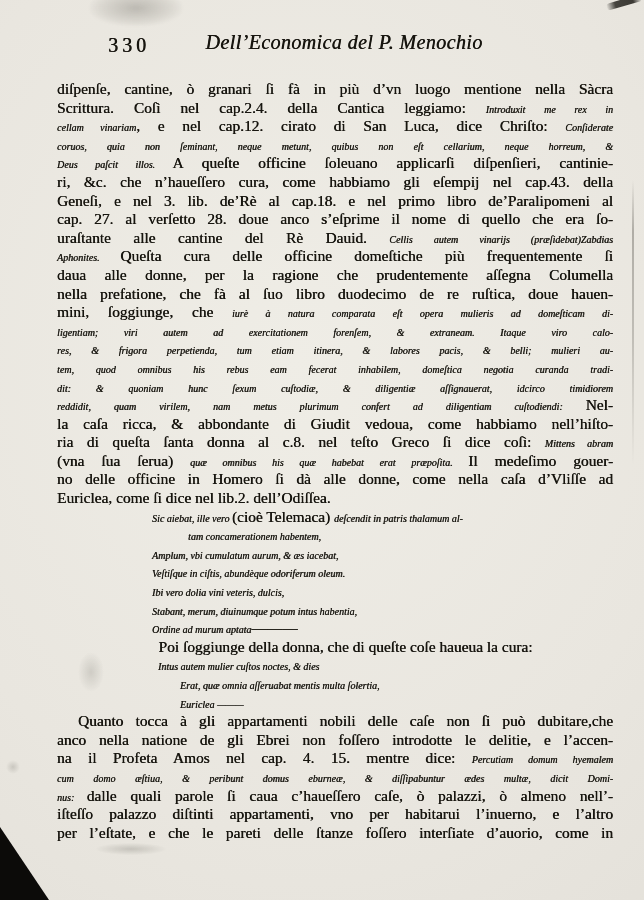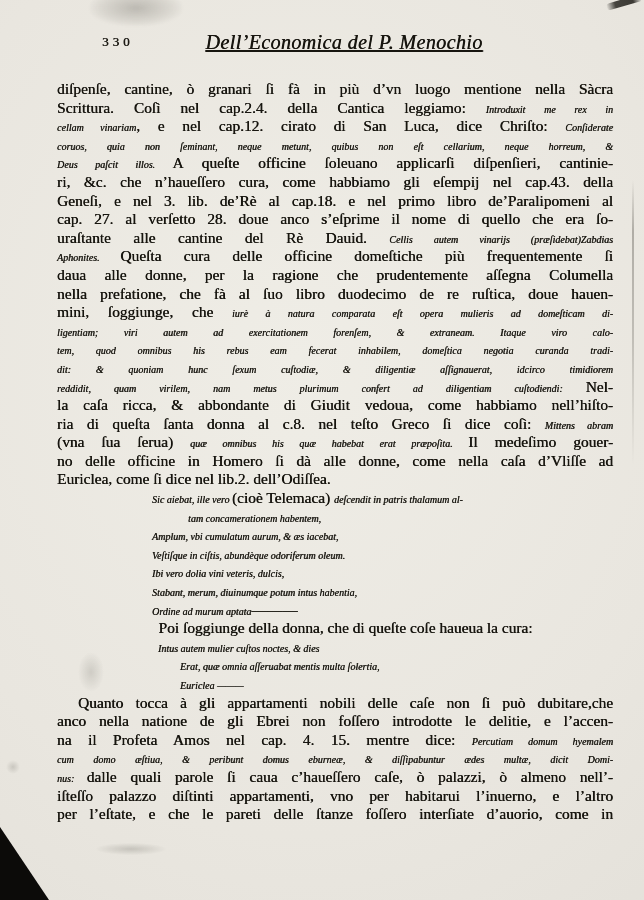--- a/index.html
+++ b/index.html
@@ -8,30 +8,29 @@
     width:644px;height:900px;
     overflow:hidden;
     font-family:"Liberation Serif","DejaVu Serif",serif;
     color:#17150f;
     background:
       radial-gradient(ellipse 130% 110% at 46% 40%, #efede6 0%, #e9e6df 48%, #e2dfd8 82%, #d8d5cd 100%);
   }
   .scan *{box-sizing:border-box;}
   
   .pagenum{
-    position:absolute;left:102px;top:34px;
-    font-size:13px;letter-spacing:4px;
+    position:absolute;left:108px;top:34px;
+    font-size:20px;letter-spacing:4px;
     text-shadow:.4px 0 0 currentColor;
   }
   .runtitle{
     position:absolute;left:196px;top:31px;width:296px;
     text-align:center;font-style:italic;font-size:20px;letter-spacing:.4px;
     text-shadow:.4px 0 0 currentColor;
     white-space:nowrap;
-    text-decoration:underline;
   }
   
   .textcol{
     position:absolute;left:57px;top:80px;width:556px;
   }
   .line{
     display:block;height:18.6px;line-height:18.6px;
     white-space:normal;overflow:visible;
     font-size:15.4px;
     text-shadow:.35px 0 0 currentColor;
@@ -94,20 +93,21 @@
       <div class="line just"><span class="it">Deus paſcit illos. </span><span class="ro">A queſte officine ſoleuano applicarſi diſpenſieri, cantinie-</span></div>
       <div class="line just"><span class="ro">ri, &amp;c. che n’haueſſero cura, come habbiamo gli eſempij nel cap.43. della</span></div>
       <div class="line just"><span class="ro">Geneſi, e nel 3. lib. de’Rè al cap.18. e nel primo libro de’Paralipomeni al</span></div>
       <div class="line just"><span class="ro">cap. 27. al verſetto 28. doue anco s’eſprime il nome di quello che era ſo-</span></div>
       <div class="line just"><span class="ro">uraſtante alle cantine del Rè Dauid. </span><span class="it">Cellis autem vinarijs (præſidebat)Zabdias</span></div>
       <div class="line just"><span class="it">Aphonites. </span><span class="ro">Queſta cura delle officine domeſtiche più frequentemente ſi</span></div>
       <div class="line just"><span class="ro">daua alle donne, per la ragione che prudentemente aſſegna Columella</span></div>
       <div class="line just"><span class="ro">nella prefatione, che fà al ſuo libro duodecimo de re ruſtica, doue hauen-</span></div>
       <div class="line just"><span class="ro">mini, ſoggiunge, che </span><span class="it">iurè à natura comparata eſt opera mulieris ad domeſticam di-</span></div>
       <div class="line just"><span class="it">ligentiam; viri autem ad exercitationem forenſem, &amp; extraneam. Itaque viro calo-</span></div>
+      <div class="line just"><span class="it">res, &amp; frigora perpetienda, tum etiam itinera, &amp; labores pacis, &amp; belli; mulieri au-</span></div>
       <div class="line just"><span class="it">tem, quod omnibus his rebus eam fecerat inhabilem, domeſtica negotia curanda tradi-</span></div>
       <div class="line just"><span class="it">dit: &amp; quoniam hunc ſexum cuſtodiæ, &amp; diligentiæ aſſignauerat, idcirco timidiorem</span></div>
       <div class="line just"><span class="it">reddidit, quam virilem, nam metus plurimum confert ad diligentiam cuſtodiendi: </span><span class="ro">Nel-</span></div>
       <div class="line just"><span class="ro">la caſa ricca, &amp; abbondante di Giudit vedoua, come habbiamo nell’hiſto-</span></div>
       <div class="line just"><span class="ro">ria di queſta ſanta donna al c.8. nel teſto Greco ſi dice coſì: </span><span class="it">Mittens abram</span></div>
       <div class="line just"><span class="ro">(vna ſua ſerua) </span><span class="it">quæ omnibus his quæ habebat erat præpoſita. </span><span class="ro">Il medeſimo gouer-</span></div>
       <div class="line just"><span class="ro">no delle officine in Homero ſi dà alle donne, come nella caſa d’Vliſſe ad</span></div>
       <div class="line"><span class="ro">Euriclea, come ſi dice nel lib.2. dell’Odiſſea.</span></div>
       <div class="line indA"><span class="it">Sic aiebat, ille vero </span><span class="ro">(cioè Telemaca) </span><span class="it">deſcendit in patris thalamum al-</span></div>
       <div class="line indB"><span class="it">tam concamerationem habentem,</span></div>

